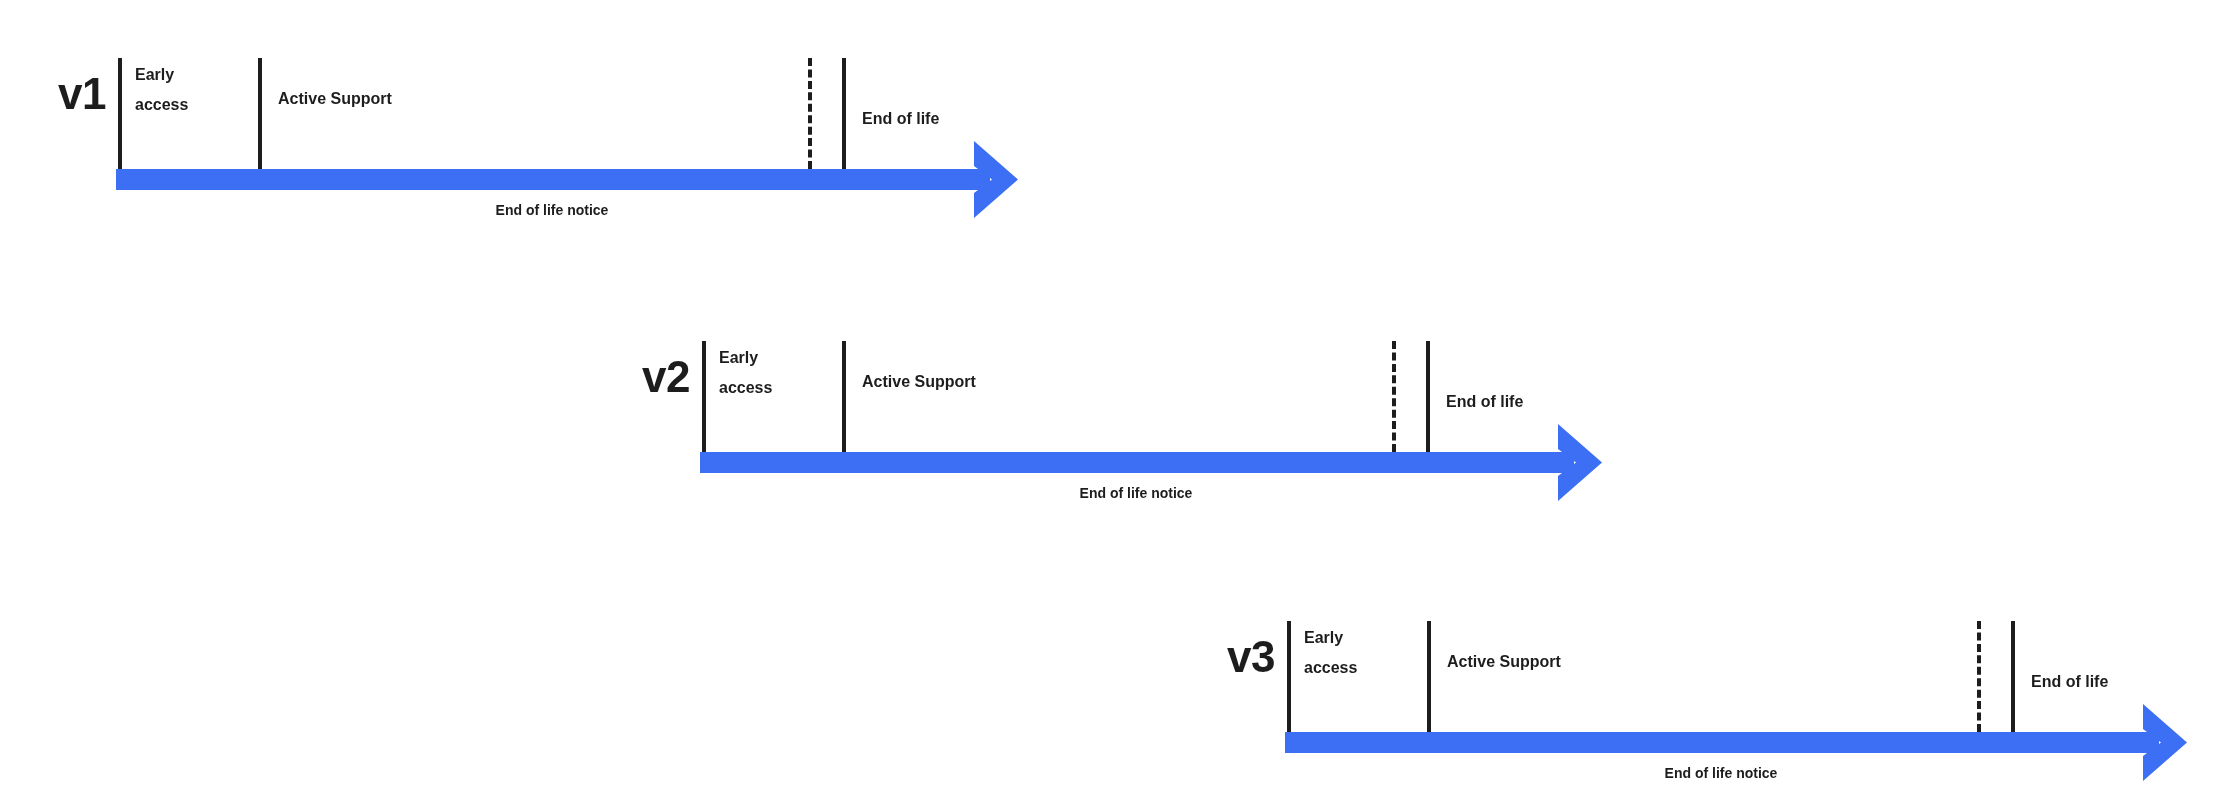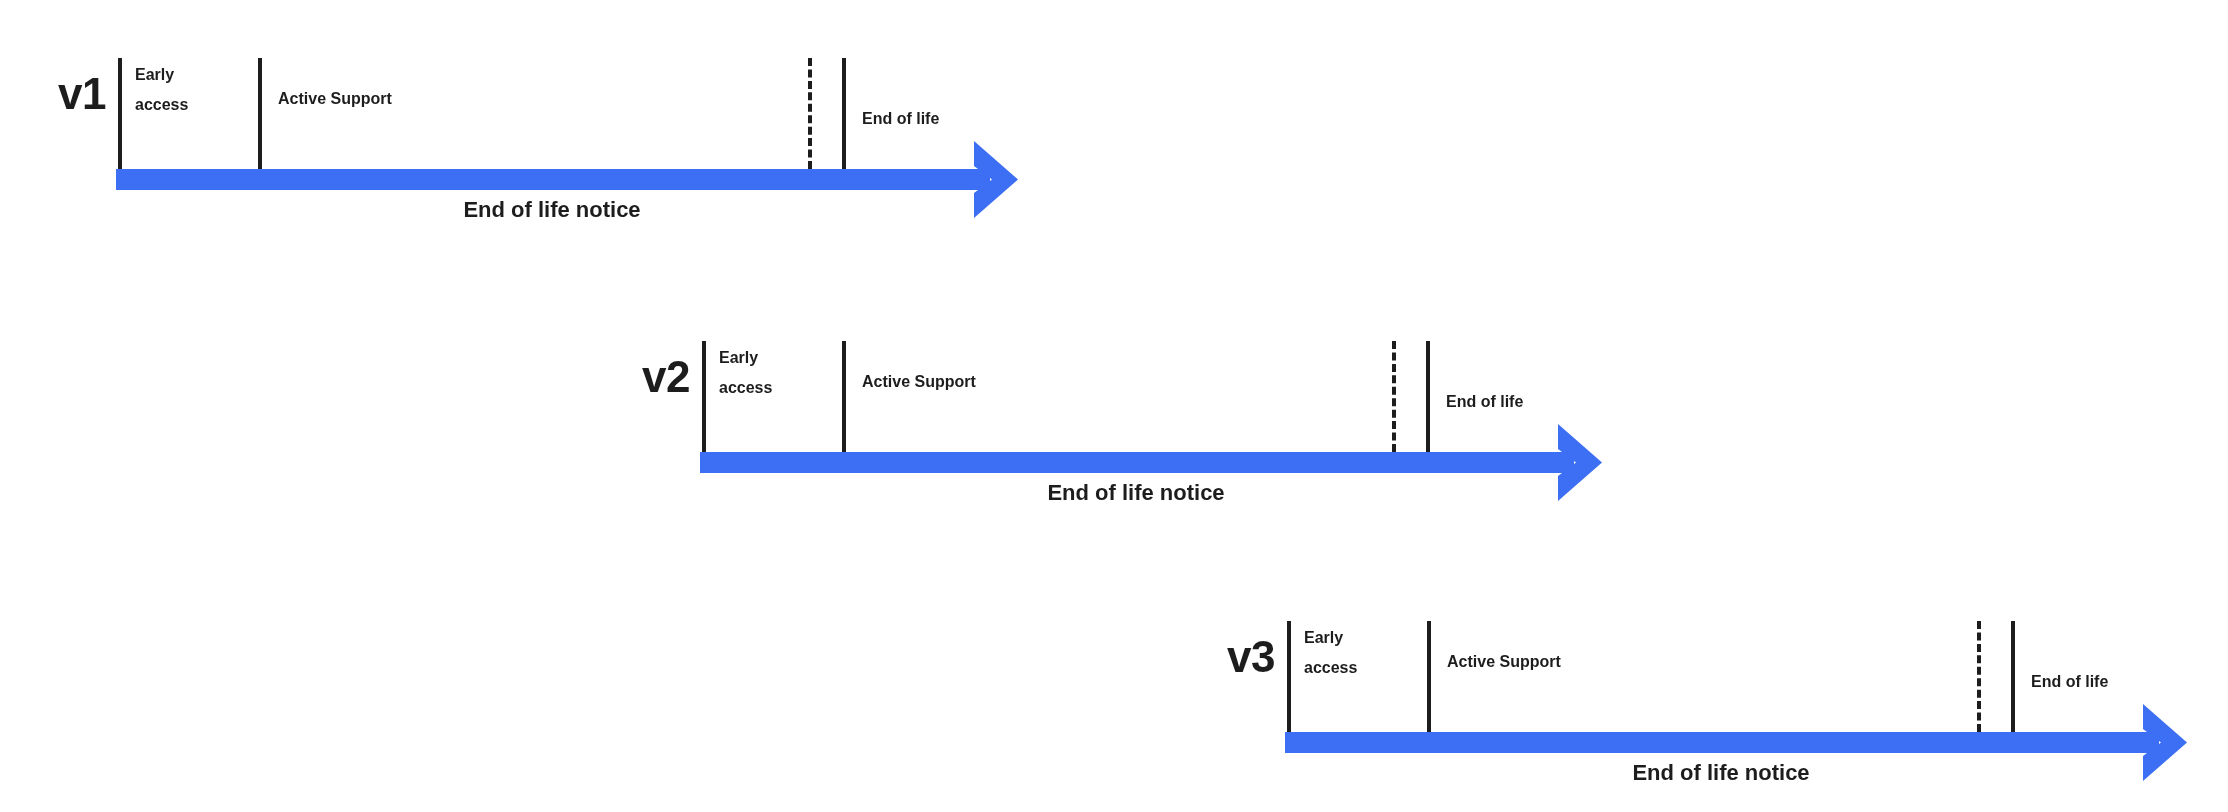--- a/index.html
+++ b/index.html
@@ -80,21 +80,21 @@
     top: 121px;
     width: 48px;
     height: 77px;
   }
   .arrow-head svg { display: block; }
 
   
   .notice-label {
     position: absolute;
     top: 176px;
-    font-size: 22px;
+    font-size: 14px;
     font-weight: 700;
     color: #1d1d1d;
     line-height: 28px;
     white-space: nowrap;
     text-align: center;
   }
 </style>
 </head>
 <body>
 

